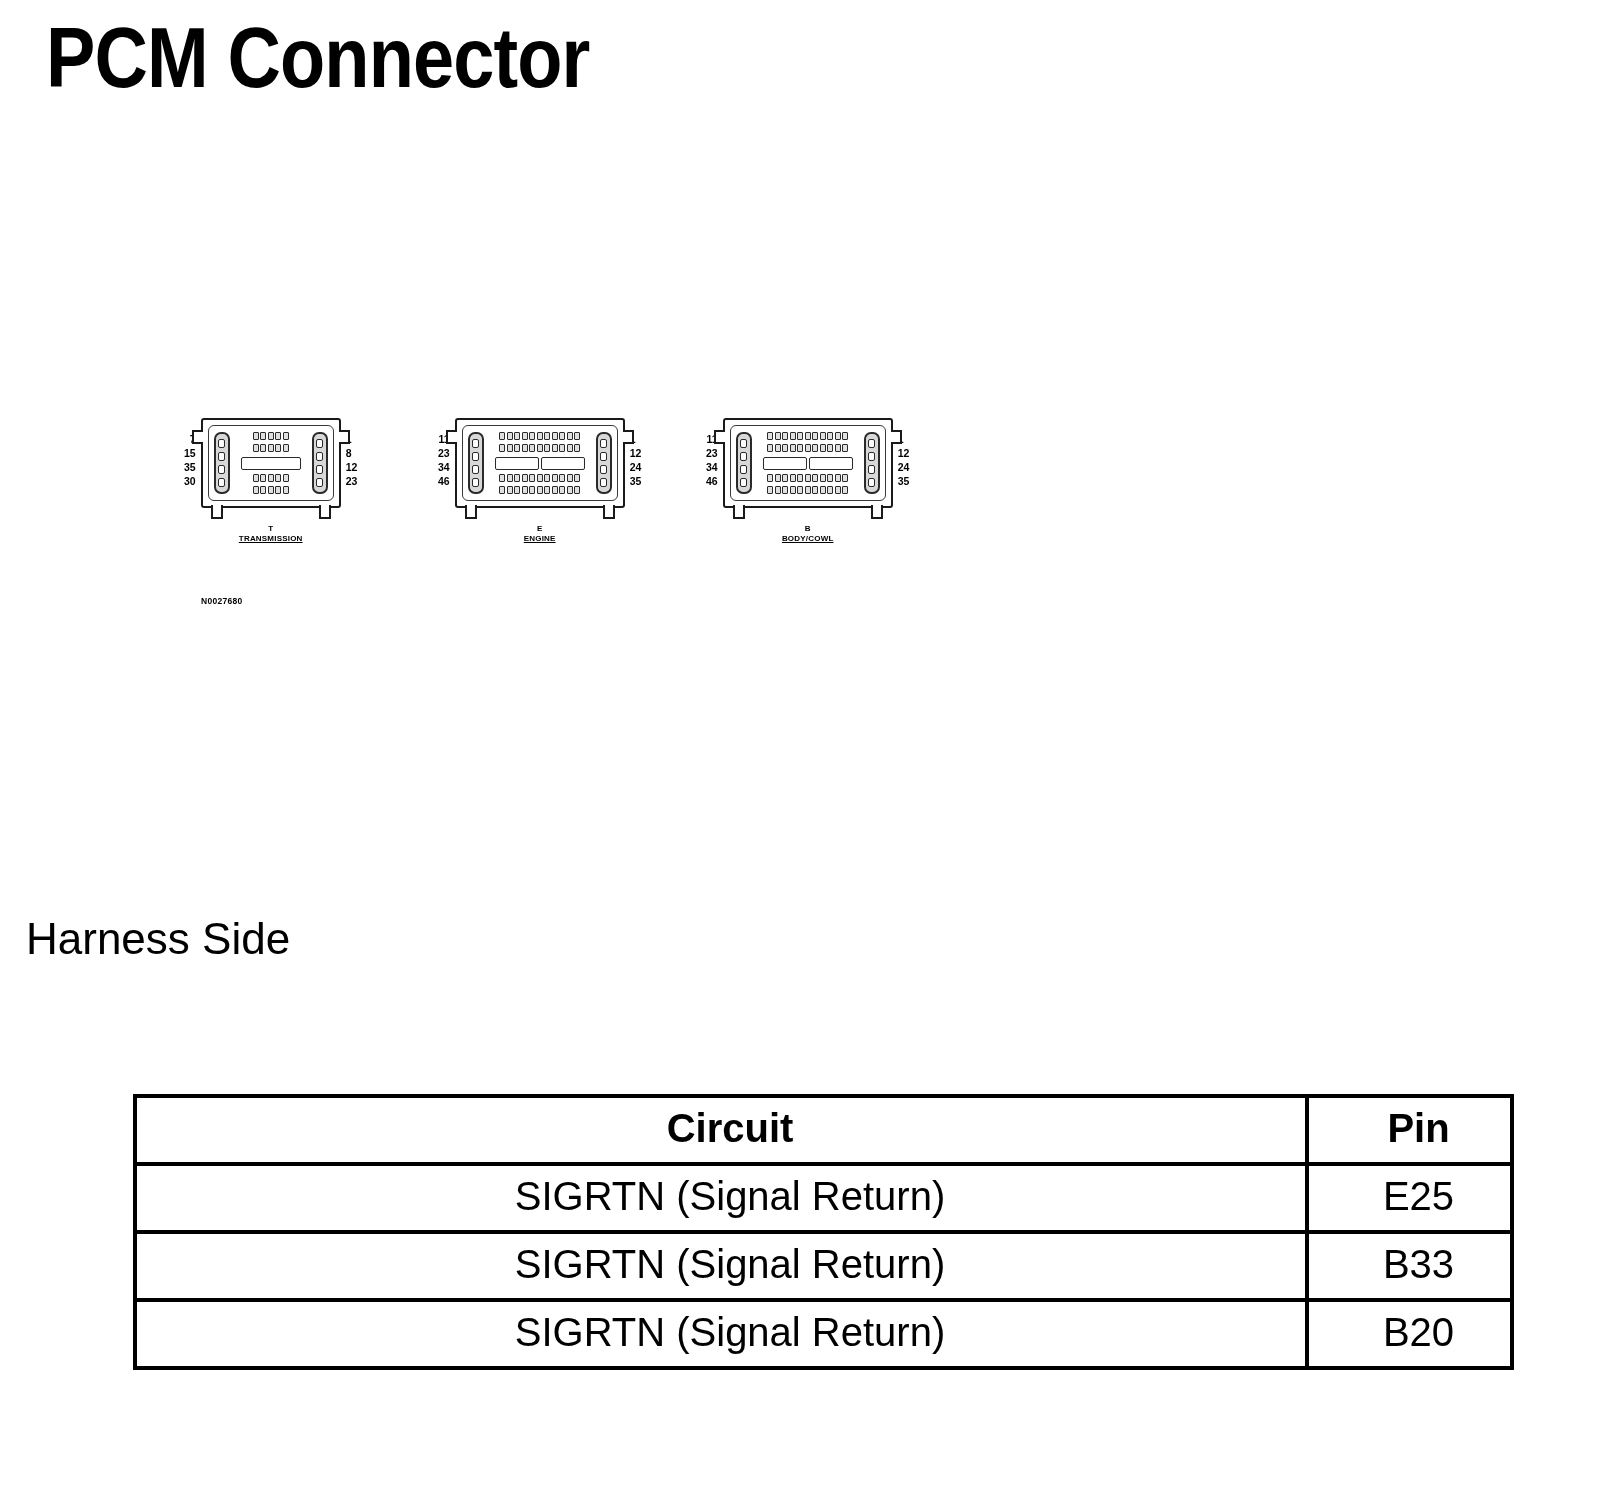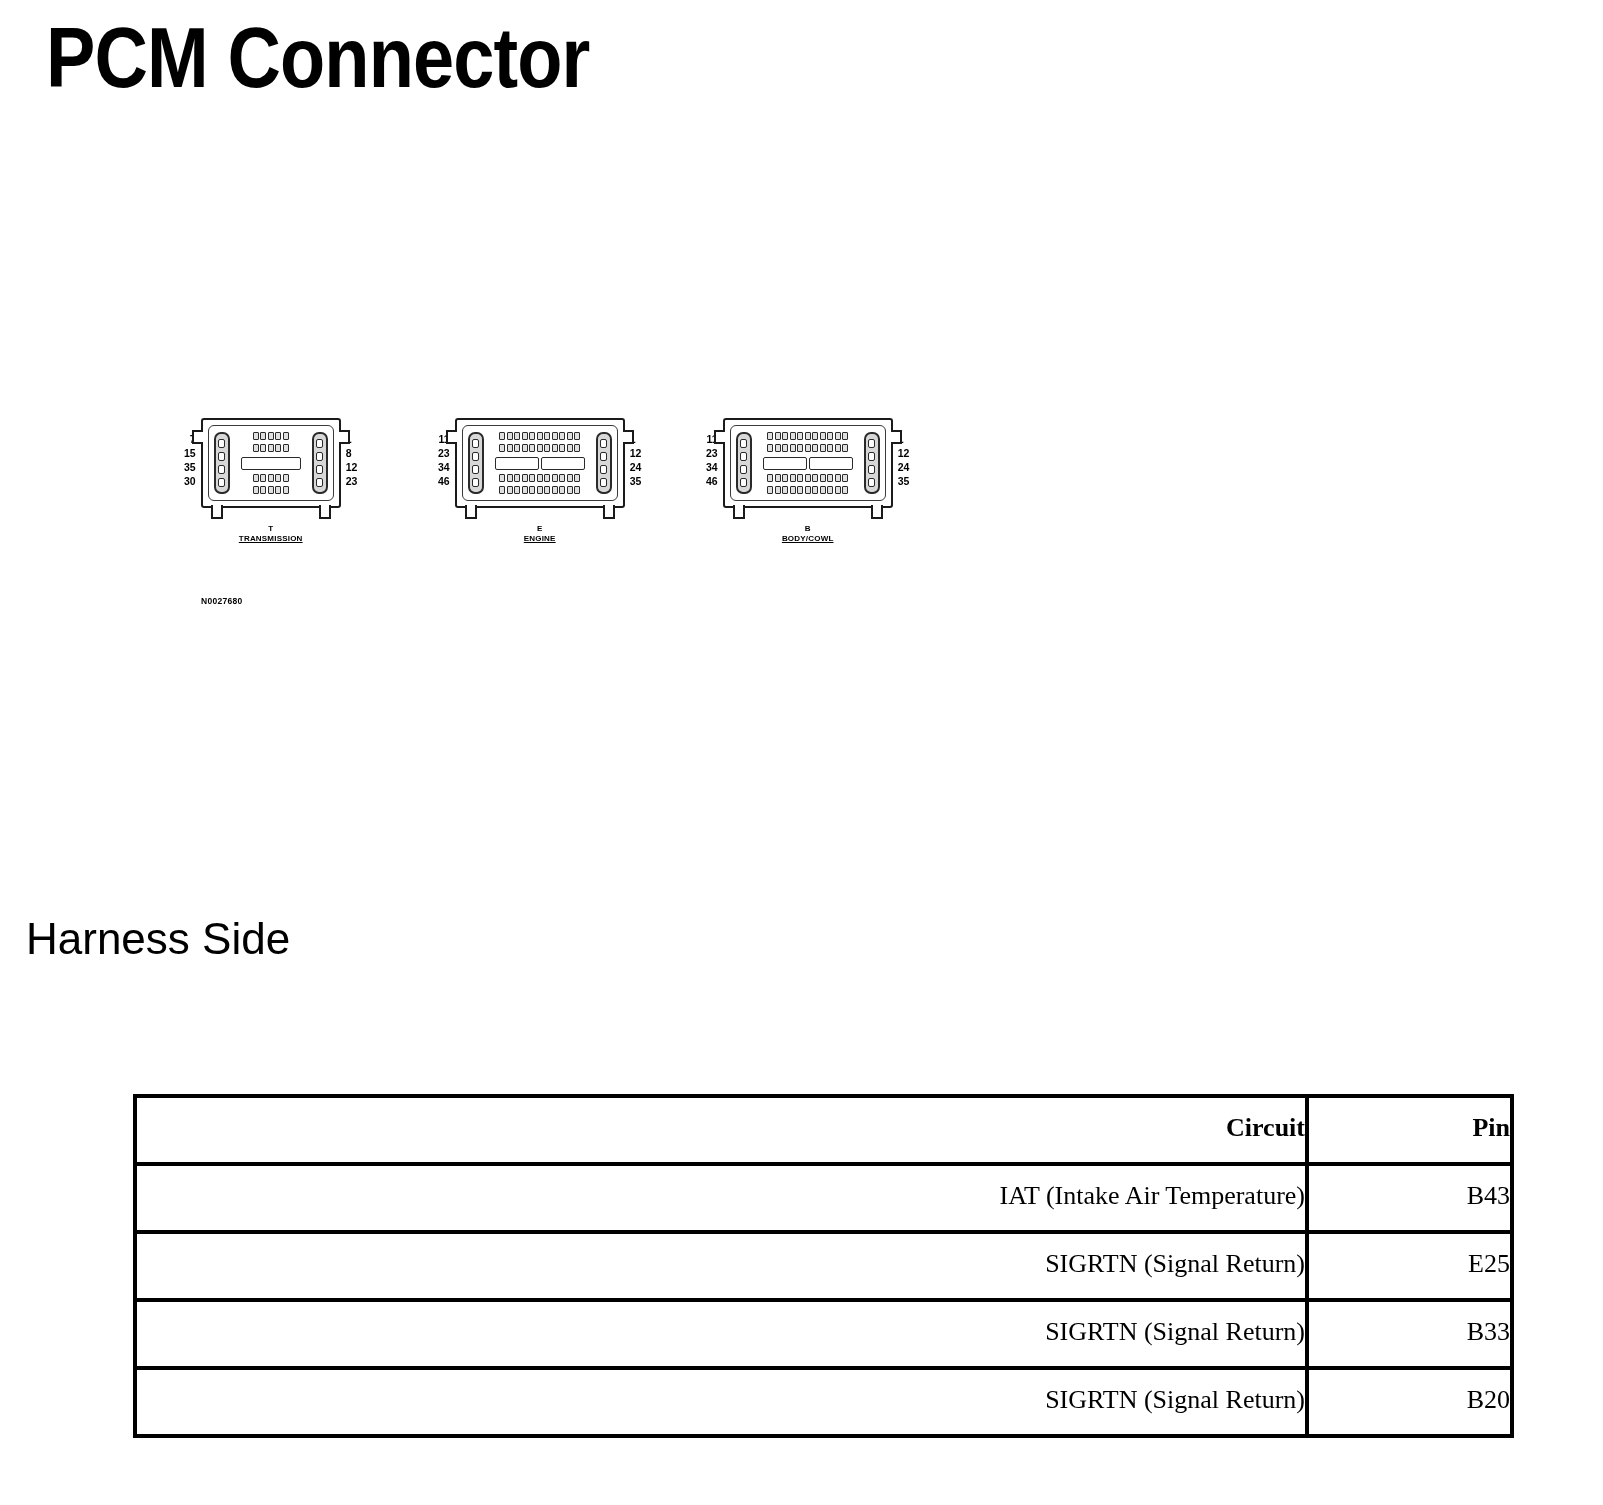--- a/index.html
+++ b/index.html
@@ -222,25 +222,25 @@
     width: 1377px;
     border-collapse: collapse;
     table-layout: fixed;
     background: #ffffff;
   }
   #pin-table col.c-circuit { width: 1172px; }
   #pin-table col.c-pin { width: 205px; }
   #pin-table th, #pin-table td {
     border: 4px solid #000000;
     padding: 2px 0 6px 18px;
-    text-align: right;
+    text-align: center;
     vertical-align: middle;
     height: 56px;
-    font-size: 26px;
-    font-family: Liberation Serif, serif;
+    font-size: 40px;
+    font-family: Liberation Sans, sans-serif;
     line-height: 1.05;
     white-space: nowrap;
   }
   #pin-table th {
     font-weight: bold;
   }
   #pin-table td {
     font-weight: normal;
   }
 </style>
@@ -551,24 +551,20 @@
     <col class="c-circuit">
     <col class="c-pin">
   </colgroup>
   <thead>
     <tr>
       <th>Circuit</th>
       <th>Pin</th>
     </tr>
   </thead>
   <tbody>
-    <tr>
-      <td>IAT (Intake Air Temperature)</td>
-      <td>B43</td>
-    </tr>
     <tr>
       <td>SIGRTN (Signal Return)</td>
       <td>E25</td>
     </tr>
     <tr>
       <td>SIGRTN (Signal Return)</td>
       <td>B33</td>
     </tr>
     <tr>
       <td>SIGRTN (Signal Return)</td>

